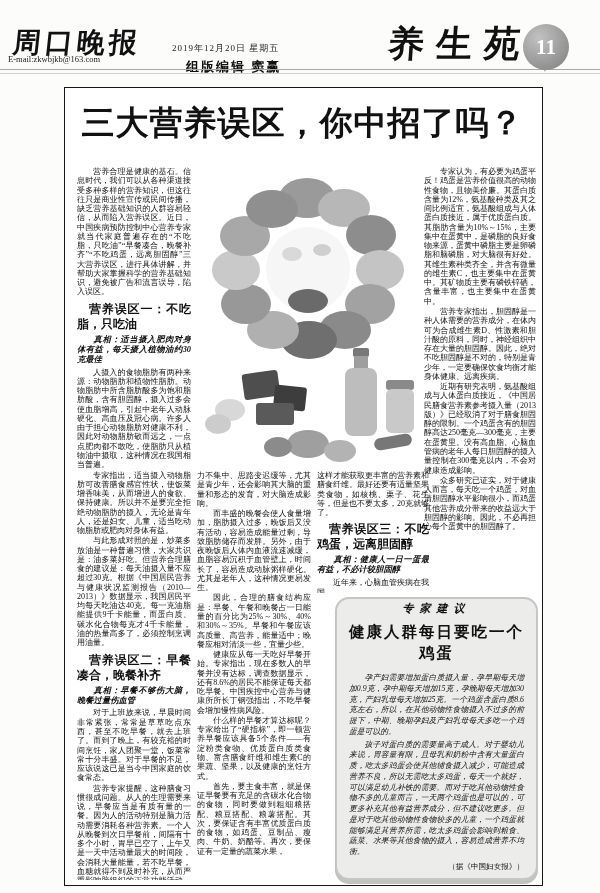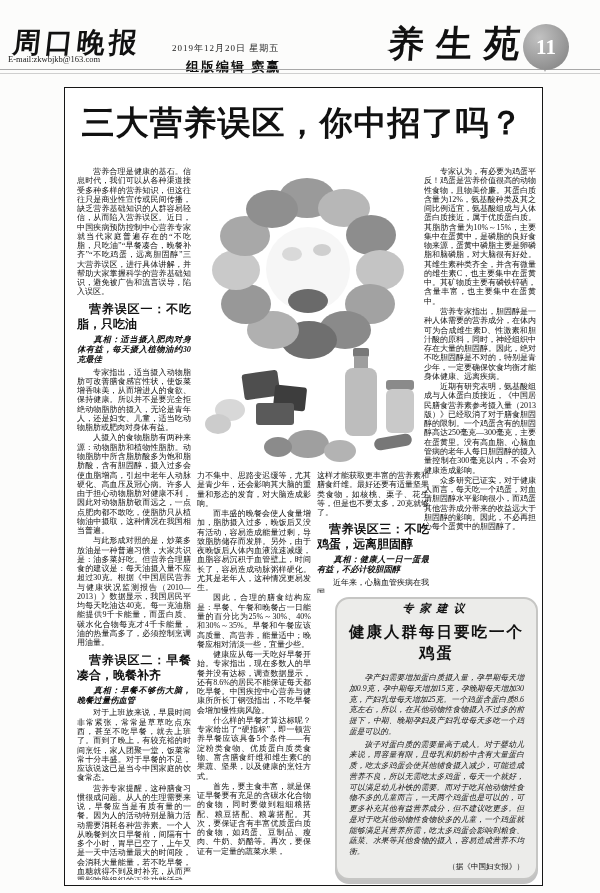--- a/index.html
+++ b/index.html
@@ -111,22 +111,22 @@
         <ellipse cx="90" cy="289" rx="14" ry="10" fill="#8b8b8b"></ellipse>
         <rect x="186" y="278" width="38" height="12" rx="6" fill="#777777" transform="rotate(-10 205 284)"></rect>
       </g>
     </svg>
   </div>
 
   <div class="abs col col1">
     <p class="body ind">营养合理是健康的基石。信息时代，我们可以从各种渠道接受多种多样的营养知识，但这往往只是商业性宣传或民间传播，缺乏营养基础知识的人群容易轻信，从而陷入营养误区。近日，中国疾病预防控制中心营养专家就当代家庭普遍存在的“不吃脂，只吃油”“早餐凑合，晚餐补齐”“不吃鸡蛋，远离胆固醇”三大营养误区，进行具体讲解，并帮助大家掌握科学的营养基础知识，避免被广告和流言误导，陷入误区。</p>
     <p class="subhead">营养误区一：不吃脂，只吃油</p>
     <p class="truth">真相：适当摄入肥肉对身体有益，每天摄入植物油约30克最佳</p>
+    <p class="body ind">人摄入的食物脂肪有两种来源：动物脂肪和植物性脂肪。动物脂肪中所含脂肪酸多为饱和脂肪酸，含有胆固醇，摄入过多会使血脂增高，引起中老年人动脉硬化、高血压及冠心病。许多人由于担心动物脂肪对健康不利，因此对动物脂肪敬而远之，一点点肥肉都不敢吃，使脂肪只从植物油中摄取，这种情况在我国相当普遍。</p>
     <p class="body ind">专家指出，适当摄入动物脂肪可改善膳食感官性状，使饭菜增香味美，从而增进人的食欲、保持健康。所以并不是要完全拒绝动物脂肪的摄入，无论是青年人，还是妇女、儿童，适当吃动物脂肪或肥肉对身体有益。</p>
-    <p class="body ind">人摄入的食物脂肪有两种来源：动物脂肪和植物性脂肪。动物脂肪中所含脂肪酸多为饱和脂肪酸，含有胆固醇，摄入过多会使血脂增高，引起中老年人动脉硬化、高血压及冠心病。许多人由于担心动物脂肪对健康不利，因此对动物脂肪敬而远之，一点点肥肉都不敢吃，使脂肪只从植物油中摄取，这种情况在我国相当普遍。</p>
     <p class="body ind">与此形成对照的是，炒菜多放油是一种普遍习惯，大家共识是：油多菜好吃。但营养合理膳食的建议是：每天油摄入量不应超过30克。根据《中国居民营养与健康状况监测报告（2010—2013）》数据显示，我国居民平均每天吃油达40克。每一克油脂能提供9千卡能量，而蛋白质、碳水化合物每克才4千卡能量，油的热量高多了，必须控制烹调用油量。</p>
     <p class="subhead">营养误区二：早餐凑合，晚餐补齐</p>
     <p class="truth">真相：早餐不够伤大脑，晚餐过量伤血管</p>
     <p class="body ind">对于上班族来说，早晨时间非常紧张，常常是草草吃点东西，甚至不吃早餐，就去上班了。而到了晚上，有较充裕的时间烹饪，家人团聚一堂，饭菜常常十分丰盛。对于早餐的不足，应该说这已是当今中国家庭的饮食常态。</p>
     <p class="body ind">营养专家提醒，这种膳食习惯很成问题。从人的生理需要来说，早餐应当是有质有量的一餐。因为人的活动特别是脑力活动需要消耗各种营养素。一个人从晚餐到次日早餐前，间隔有十多个小时，胃早已空了，上午又是一天中活动量最大的时间段，会消耗大量能量，若不吃早餐，血糖就得不到及时补充，从而严重影响脑组织的正常功能活动，造成精神萎靡、注意</p>
   </div>
 
   <div class="abs col col2">
     <p class="body">力不集中、思路变迟缓等，尤其是青少年，还会影响其大脑的重量和形态的发育，对大脑造成影响。</p>
     <p class="body ind">而丰盛的晚餐会使人食量增加，脂肪摄入过多，晚饭后又没有活动，容易造成能量过剩，导致脂肪储存而发胖。另外，由于夜晚饭后人体内血液流速减缓，血脂容易沉积于血管壁上，时间长了，容易造成动脉粥样硬化。尤其是老年人，这种情况更易发生。</p>

